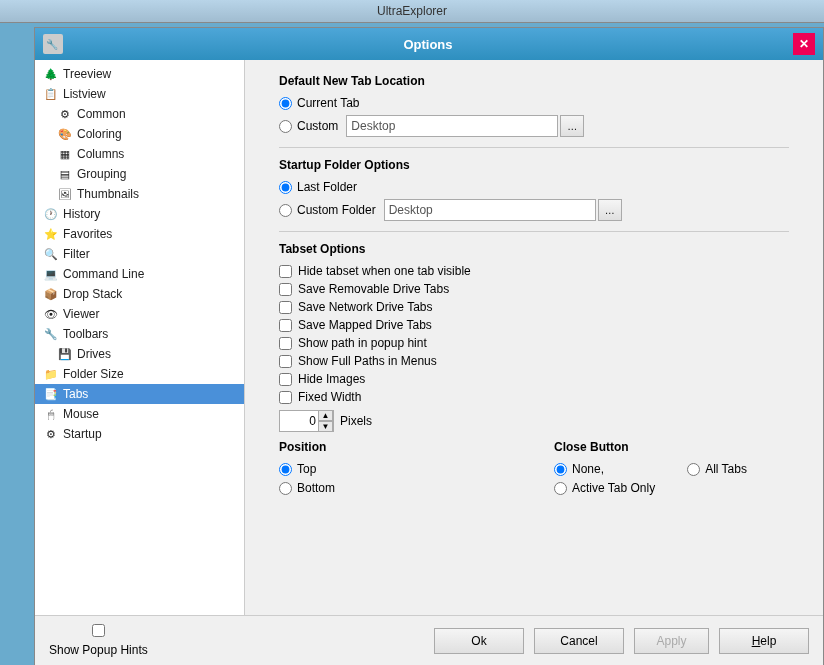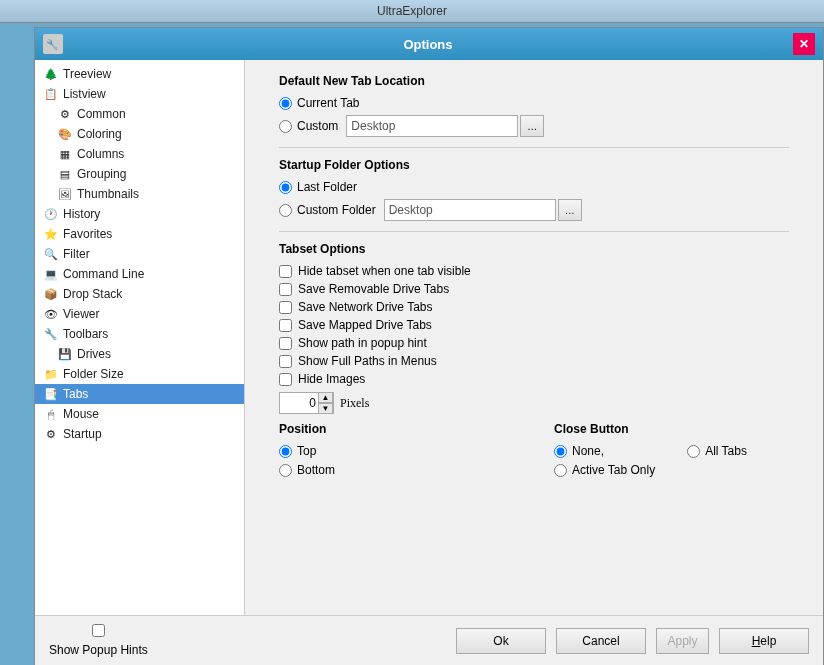--- a/index.html
+++ b/index.html
@@ -99,21 +99,21 @@
       font-size: 12px;
       margin-bottom: 8px;
     }
     .radio-row {
       display: flex;
       align-items: center;
       margin-bottom: 5px;
     }
     .radio-row input[type=radio] { margin-right: 5px; }
     .radio-row input[type=text], .radio-row .text-input {
-      width: 172px;
+      width: 212px;
       height: 22px;
       border: 1px solid #aaa;
       background: white;
       padding: 2px 4px;
       margin-left: 8px;
       font-size: 12px;
       color: #555;
     }
     .browse-btn {
       width: 24px; height: 22px;
@@ -157,21 +157,21 @@
     }
     .spinner-btn {
       height: 11px;
       background: #e8e8e8;
       border: 1px solid #aaa;
       cursor: pointer;
       font-size: 8px;
       line-height: 1;
       display: flex; align-items: center; justify-content: center;
     }
-    .pixels-label { margin-left: 6px; font-size: 12px; font-family: Liberation Serif, serif; }
+    .pixels-label { margin-left: 6px; font-size: 12px; }
     .two-col {
       display: flex;
       gap: 40px;
       margin-top: 8px;
     }
     .col-section { flex: 1; }
     .bottom-bar {
       display: flex;
       align-items: center;
       padding: 8px 14px;
@@ -186,21 +186,21 @@
     }
     .btn {
       width: 90px; height: 26px;
       border: 1px solid #aaa;
       background: linear-gradient(to bottom, #f5f5f5, #e0e0e0);
       cursor: pointer;
       font-size: 12px;
     }
     .btn.disabled { color: #aaa; cursor: default; }
     .btn-apply {
-      width: 53px;
+      width: 75px;
     }
   </style>
 </head>
 <body>
 
 <div class="title-bar-outer">
   <span>UltraExplorer</span>
 </div>
 
 <div class="window">
@@ -349,20 +349,24 @@
           <input type="checkbox" id="show_path_popup" style="">
           <label for="show_path_popup">Show path in popup hint</label>
         </div>
         <div class="checkbox-row">
           <input type="checkbox" id="show_full_paths" style="">
           <label for="show_full_paths">Show Full Paths in Menus</label>
         </div>
         <div class="checkbox-row">
           <input type="checkbox" id="hide_images" style="">
           <label for="hide_images">Hide Images</label>
+        </div>
+        <div class="checkbox-row">
+          <input type="checkbox" id="fixed_width" style="">
+          <label for="fixed_width">Fixed Width</label>
         </div>
         <div class="pixel-row">
           <div class="spinner">
             <input type="text" value="0" style="">
             <div class="spinner-btns">
               <div class="spinner-btn">▲</div>
               <div class="spinner-btn">▼</div>
             </div>
           </div>
           <span class="pixels-label">Pixels</span>

